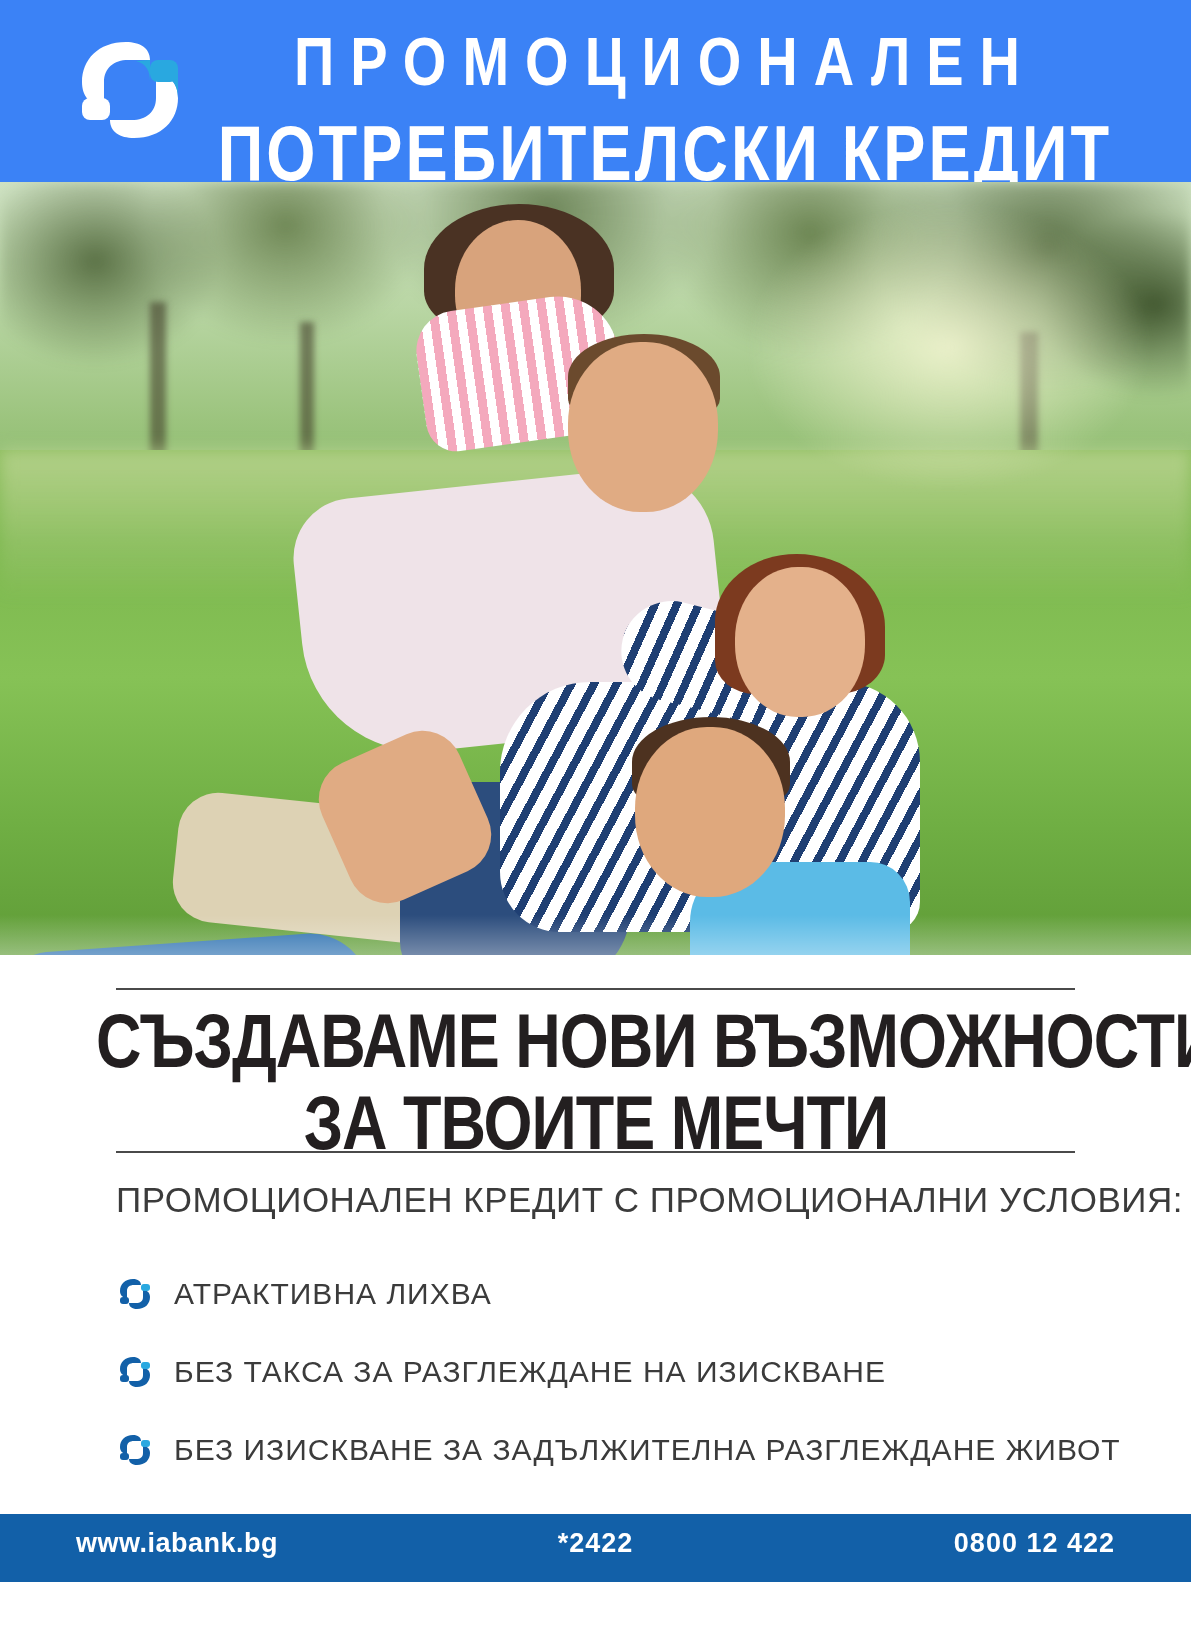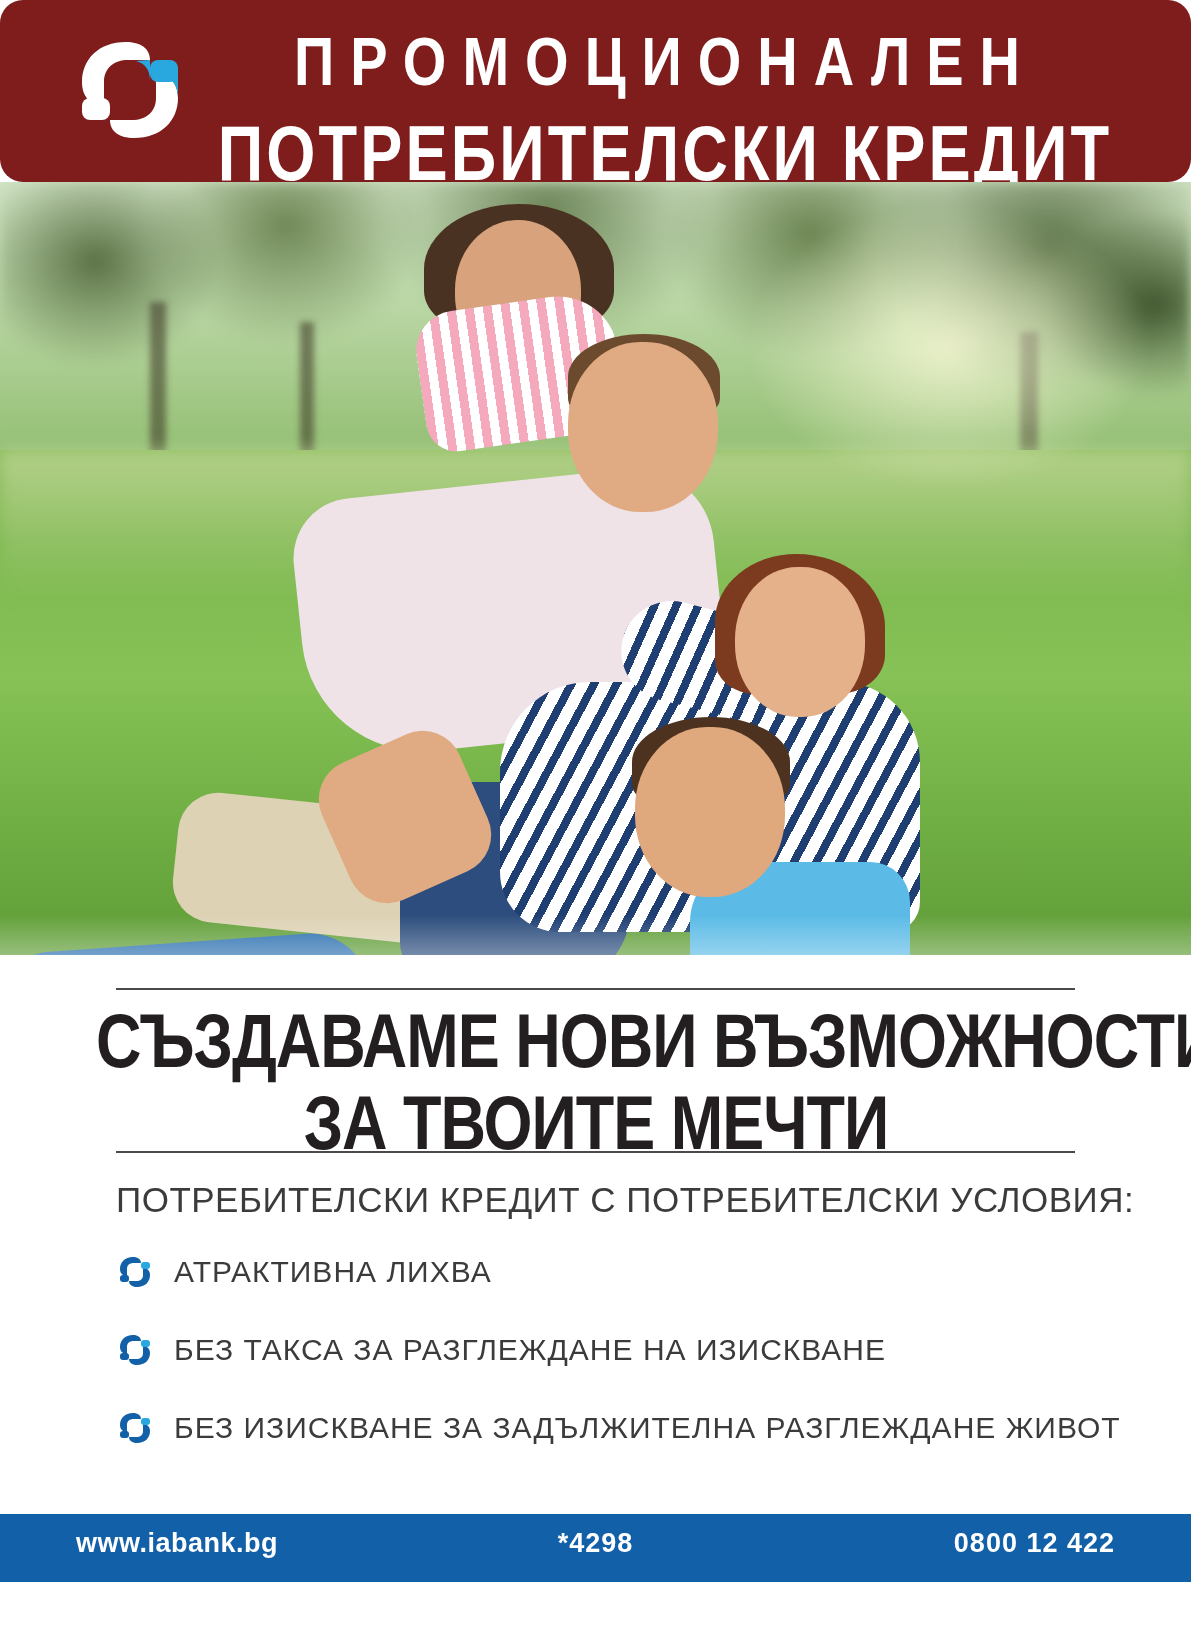--- a/index.html
+++ b/index.html
@@ -17,24 +17,23 @@
     background: #ffffff;
     overflow: hidden;
   }
 
   
   .header {
     position: absolute;
     left: 0; top: 0;
     width: 1191px;
     height: 182px;
-    background: #7f1d1d;
+    background: #3b82f6;
     display: flex;
     align-items: center;
-    border-radius: 23px;
   }
   .logo-wrap {
     position: absolute;
     left: 76px;
     top: 36px;
     width: 108px;
     height: 108px;
   }
   
   .logo-wrap svg { display: block; }
@@ -241,21 +240,21 @@
   }
 
   .bullets {
     position: absolute;
     left: 118px;
     top: 300px;
     width: 980px;
   }
   .bullet {
     display: flex;
-    align-items: flex-start;
+    align-items: center;
     height: 78px;
   }
   .bullet-icon {
     width: 34px; height: 34px;
     margin-right: 22px;
     flex: 0 0 auto;
   }
   .bullet-text {
     color: #3b3b3b;
     font-size: 30px;
@@ -346,21 +345,21 @@
   <div class="content">
     <div class="rule top"></div>
 
     <div class="headline">
       <span>СЪЗДАВАМЕ НОВИ ВЪЗМОЖНОСТИ</span>
       <span class="l2">ЗА ТВОИТЕ МЕЧТИ</span>
     </div>
 
     <div class="rule bottom"></div>
 
-    <div class="subhead">ПОТРЕБИТЕЛСКИ КРЕДИТ С ПОТРЕБИТЕЛСКИ УСЛОВИЯ:</div>
+    <div class="subhead">ПРОМОЦИОНАЛЕН КРЕДИТ С ПРОМОЦИОНАЛНИ УСЛОВИЯ:</div>
 
     <div class="bullets">
 
       <div class="bullet">
         <span class="bullet-icon">
           <svg width="34" height="34" viewBox="0 0 34 34" aria-hidden="true">
             <path d="M15 2 C7 2 2 7 2 14 C2 18 4.5 21 9 21 L9 14 C9 10 11.5 8 16 8 L23 8 C23 4.5 20 2 15 2 Z" fill="#1260a8"></path>
             <path d="M19 32 C27 32 32 27 32 20 C32 16 29.5 13 25 13 L25 20 C25 24 22.5 26 18 26 L11 26 C11 29.5 14 32 19 32 Z" fill="#1260a8"></path>
             <rect x="23" y="7" width="9" height="7" rx="3" fill="#29a8e0"></rect>
             <rect x="2" y="20" width="9" height="7" rx="3" fill="#1260a8"></rect>
@@ -391,18 +390,18 @@
           </svg>
         </span>
         <span class="bullet-text">БЕЗ ИЗИСКВАНЕ ЗА ЗАДЪЛЖИТЕЛНА РАЗГЛЕЖДАНЕ ЖИВОТ</span>
       </div>
 
     </div>
   </div>
 
   <div class="footer">
     <div class="footer-site">www.iabank.bg</div>
-    <div class="footer-short">*4298</div>
+    <div class="footer-short">*2422</div>
     <div class="footer-phone">0800 12 422</div>
     <div class="footer-white-strip"></div>
   </div>
 
 </div>
 
 </body></html>

